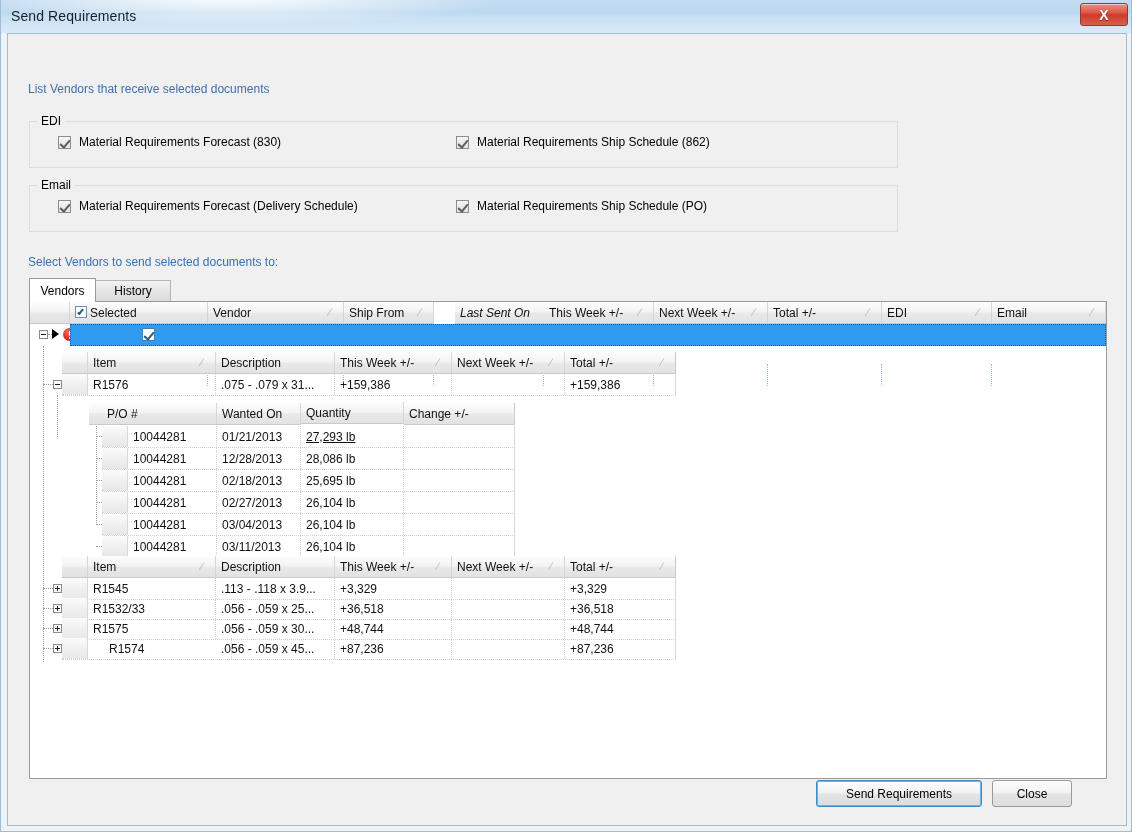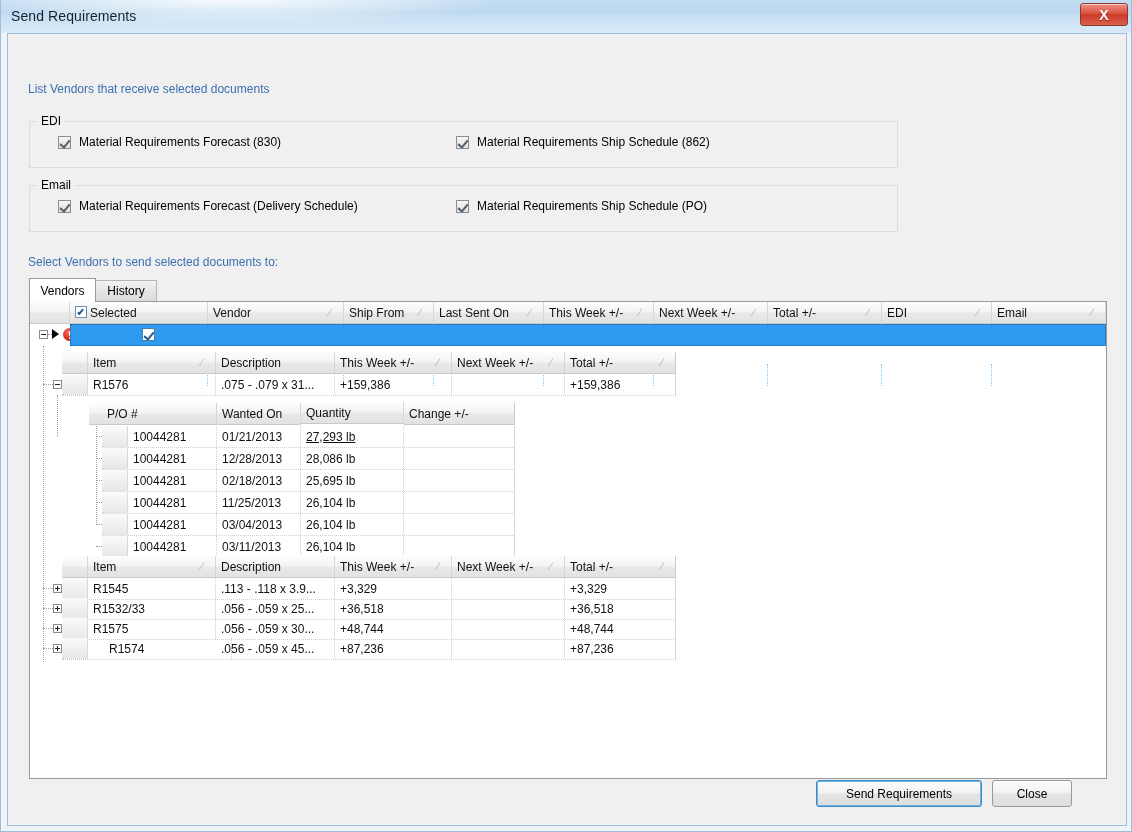--- a/index.html
+++ b/index.html
@@ -296,21 +296,21 @@
       <div class="chkbox checked"></div>
       <div class="chklabel">Material Requirements Ship Schedule (PO)</div>
     </div>
 
     <div class="bluelabel" style="left:20px; top:221px;">Select Vendors to send selected documents to:</div>
 
     <div id="tabstrip">
       <div class="tab active" style="left:0px; width:67px;">
         <span>Vendors</span>
       </div>
-      <div class="tab inactive" style="left:66px; width:62px;">
+      <div class="tab inactive" style="left:66px; width:76px;">
         <span>History</span>
       </div>
     </div>
 
     <div id="gridpanel">
 
       <div class="ghdr" style="left:0px; top:0px; width:40px;"></div>
 
       <div class="ghdr" style="left:40px; top:0px; width:138px; padding-left:20px;">
         <div style="position:absolute; left:5px; top:4px; width:12px; height:12px; border:1px solid #6f8fb0; background:#fff;">
@@ -320,21 +320,21 @@
       </div>
 
       <div class="ghdr" style="left:178px; top:0px; width:136px;">
         <span>Vendor</span>
         <span class="sortmark">∕</span>
       </div>
       <div class="ghdr" style="left:314px; top:0px; width:90px;">
         <span>Ship From</span>
         <span class="sortmark">∕</span>
       </div>
-      <div class="ghdr" style="left:404px; top:0px; width:110px;">
+      <div class="ghdr" style="left:425px; top:0px; width:110px;font-style:italic;">
         <span>Last Sent On</span>
         <span class="sortmark">∕</span>
       </div>
       <div class="ghdr" style="left:514px; top:0px; width:110px;">
         <span>This Week +/-</span>
         <span class="sortmark">∕</span>
       </div>
       <div class="ghdr" style="left:624px; top:0px; width:114px;">
         <span>Next Week +/-</span>
         <span class="sortmark">∕</span>
@@ -442,21 +442,21 @@
       <div class="rowhandle" style="left:72px; top:168px;"></div>
       <div class="gcell" style="left:98px;  top:168px; width:89px;">10044281</div>
       <div class="gcell" style="left:187px; top:168px; width:84px;">02/18/2013</div>
       <div class="gcell" style="left:271px; top:168px; width:103px;">25,695 lb</div>
       <div class="gcell" style="left:374px; top:168px; width:111px; border-right:1px solid #d6d6d6;"></div>
       <div class="rowsep" style="left:72px; top:189px; width:413px;"></div>
 
       <div class="treeline-h" style="left:66px; top:200px; width:8px;"></div>
       <div class="rowhandle" style="left:72px; top:190px;"></div>
       <div class="gcell" style="left:98px;  top:190px; width:89px;">10044281</div>
-      <div class="gcell" style="left:187px; top:190px; width:84px;">11/25/2013</div>
+      <div class="gcell" style="left:187px; top:190px; width:84px;">02/27/2013</div>
       <div class="gcell" style="left:271px; top:190px; width:103px;">26,104 lb</div>
       <div class="gcell" style="left:374px; top:190px; width:111px; border-right:1px solid #d6d6d6;"></div>
       <div class="rowsep" style="left:72px; top:211px; width:413px;"></div>
 
       <div class="treeline-h" style="left:66px; top:222px; width:8px;"></div>
       <div class="rowhandle" style="left:72px; top:212px;"></div>
       <div class="gcell" style="left:98px;  top:212px; width:89px;">10044281</div>
       <div class="gcell" style="left:187px; top:212px; width:84px;">03/04/2013</div>
       <div class="gcell" style="left:271px; top:212px; width:103px;">26,104 lb</div>
       <div class="gcell" style="left:374px; top:212px; width:111px; border-right:1px solid #d6d6d6;"></div>

